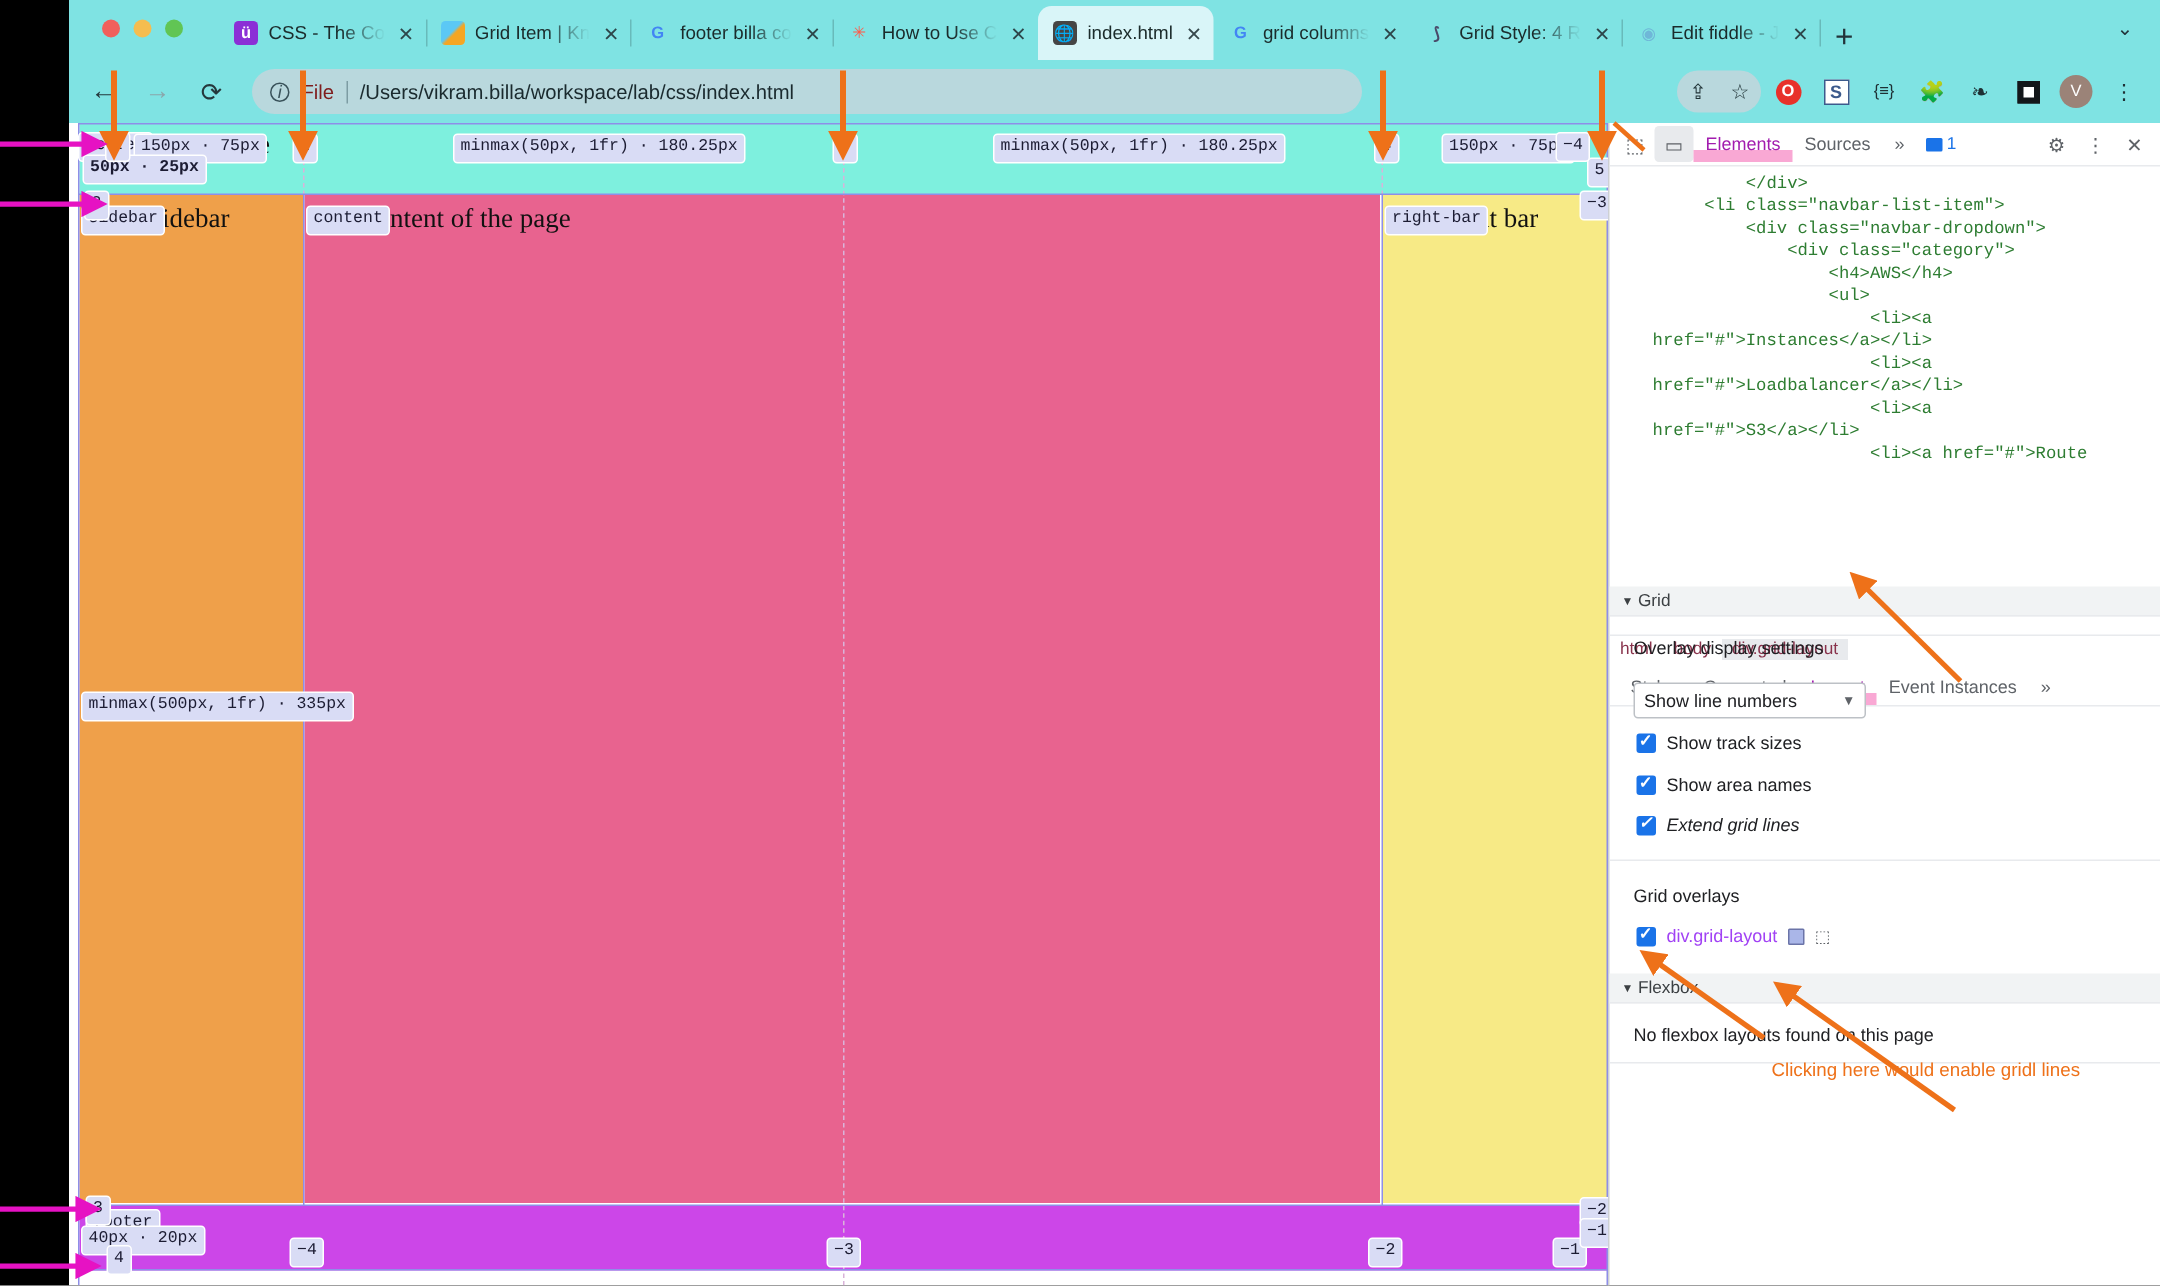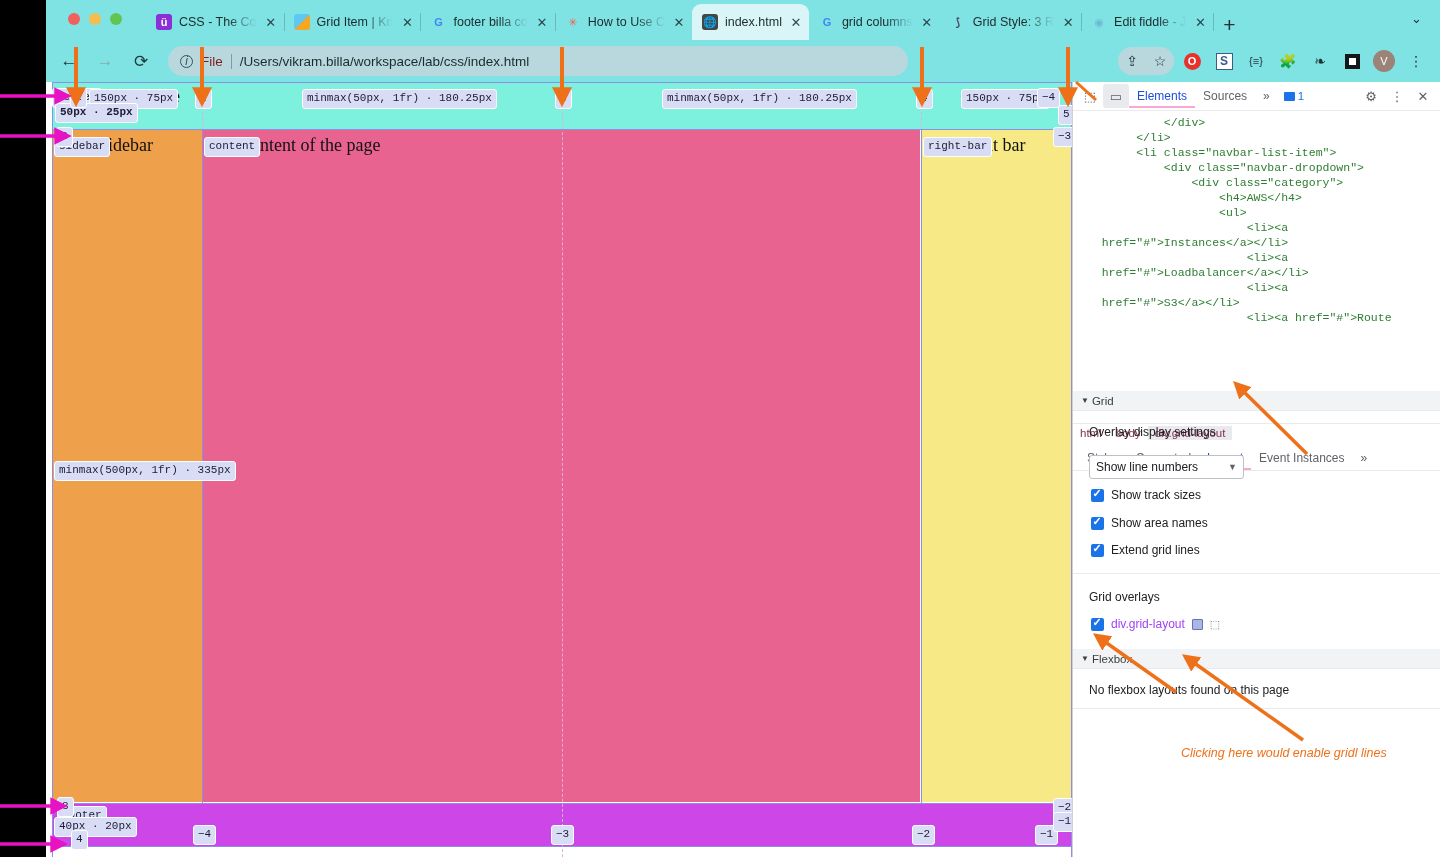--- a/index.html
+++ b/index.html
@@ -90,21 +90,21 @@
   .badge.track { background:#d9dcf5; }
 
   
   .devtools { position:absolute; left:1072px; top:82px; width:368px; height:775px; background:#fff;
               border-left:1px solid #cdd0d4; font-size:12px; color:#202124; }
   .dt-toolbar { height:29px; display:flex; align-items:center; border-bottom:1px solid #e8eaed; padding:0 4px; }
   .dt-ico { width:26px; height:24px; display:flex; align-items:center; justify-content:center; cursor:pointer;
             border-radius:3px; font-size:13px; color:#5f6368; }
   .dt-ico.sel { background:#e8eaed; }
   .dt-tab { padding:0 8px; height:24px; line-height:24px; font-size:12px; color:#5f6368; cursor:pointer; }
-  .dt-tab.active { color:#1d4ed8; border-bottom:2px solid #f9a8d4; }
+  .dt-tab.active { color:#a21caf; border-bottom:8px solid #f9a8d4; }
   .dt-spacer { flex:1; }
   .msgcount { display:flex; align-items:center; gap:3px; color:#1a73e8; font-size:11.5px; }
   .msgsq { width:11px; height:9px; background:#1a73e8; border-radius:1px; }
 
   .dt-dom { position:absolute; left:0; top:29px; width:368px; height:306px; overflow:hidden;
             font-family:"Liberation Mono", monospace; font-size:11.5px; color:#1a1a1a; padding:4px 0 0 0; }
   .dline { white-space:pre-wrap; line-height:15px; padding-left:8px; color:#2e7d32; word-break:break-all;}
 
   .crumbs { position:absolute; left:0; top:341px; width:368px; height:19px; display:flex; align-items:center;
             gap:0; font-size:11.5px; border-top:1px solid #e8eaed; }
@@ -181,21 +181,21 @@
           <span class="lbl" style="max-width:74px;-webkit-mask-image:none;mask-image:none">index.html</span>
           <span class="x">✕</span>
         </div>
         <div class="tab">
           <span class="favi fav-g">G</span>
           <span class="lbl">grid columns</span>
           <span class="x">✕</span>
         </div>
         <div class="tab">
           <span class="favi fav-s">⟆</span>
-          <span class="lbl">Grid Style: 3 R</span>
+          <span class="lbl">Grid Style: 4 R</span>
           <span class="x">✕</span>
             <span class="sep"></span>
         </div>
         <div class="tab">
           <span class="favi fav-f">◉</span>
           <span class="lbl">Edit fiddle - J</span>
           <span class="x">✕</span>
             <span class="sep"></span>
         </div>
         <div class="newtab">+</div>
@@ -323,21 +323,20 @@
         <span>1</span>
       </div>
       <div class="dt-spacer"></div>
       <div class="dt-ico">⚙</div>
       <div class="dt-ico">⋮</div>
       <div class="dt-ico">✕</div>
     </div>
 
     <div class="dt-dom">
       <div class="dline">            &lt;/div&gt;</div>
-      <div class="dline">        &lt;/li&gt;</div>
       <div class="dline">        &lt;li class="navbar-list-item"&gt;</div>
       <div class="dline">            &lt;div class="navbar-dropdown"&gt;</div>
       <div class="dline">                &lt;div class="category"&gt;</div>
       <div class="dline">                    &lt;h4&gt;AWS&lt;/h4&gt;</div>
       <div class="dline">                    &lt;ul&gt;</div>
       <div class="dline">                        &lt;li&gt;&lt;a</div>
       <div class="dline">   href="#"&gt;Instances&lt;/a&gt;&lt;/li&gt;</div>
       <div class="dline">                        &lt;li&gt;&lt;a</div>
       <div class="dline">   href="#"&gt;Loadbalancer&lt;/a&gt;&lt;/li&gt;</div>
       <div class="dline">                        &lt;li&gt;&lt;a</div>
@@ -372,21 +371,21 @@
     </div>
 
     <div class="cbrow" style="left:18px; top:406px;">
       <span class="cb"></span>
       <span>Show track sizes</span>
     </div>
     <div class="cbrow" style="left:18px; top:434px;">
       <span class="cb"></span>
       <span>Show area names</span>
     </div>
-    <div class="cbrow" style="left:18px; top:461px;">
+    <div class="cbrow" style="left:18px; top:461px;font-style:italic;">
       <span class="cb"></span>
       <span>Extend grid lines</span>
     </div>
 
     <div class="hr" style="top:491px;"></div>
 
     <div class="lbl-strong" style="left:16px; top:508px;">Grid overlays</div>
 
     <div class="cbrow" style="left:18px; top:535px;">
       <span class="cb"></span>
@@ -397,21 +396,21 @@
 
     <div class="sect-head" style="top:567px;">
       <span class="tri">▼</span>
       <span>Flexbox</span>
     </div>
 
     <div class="noflex" style="left:16px; top:601px;">No flexbox layouts found on this page</div>
 
     <div class="hr" style="top:626px;"></div>
 
-    <div class="note" style="left:108px; top:664px;font-style:italic;">Clicking here would enable gridl lines</div>
+    <div class="note" style="left:108px; top:624px;">Clicking here would enable gridl lines</div>
   </div>
 
   <svg class="anno" viewBox="0 0 1440 857">
     <defs>
       <marker id="ar" markerWidth="5" markerHeight="5" refX="2.2" refY="2.5" orient="auto">
         <path d="M0,0 L5,2.5 L0,5 Z" fill="#ee7119"></path>
       </marker>
     </defs>
     <g stroke="#ee7119" stroke-width="4" fill="none" marker-end="url(#ar)">
       <line x1="76" y1="47" x2="76" y2="96"></line>

